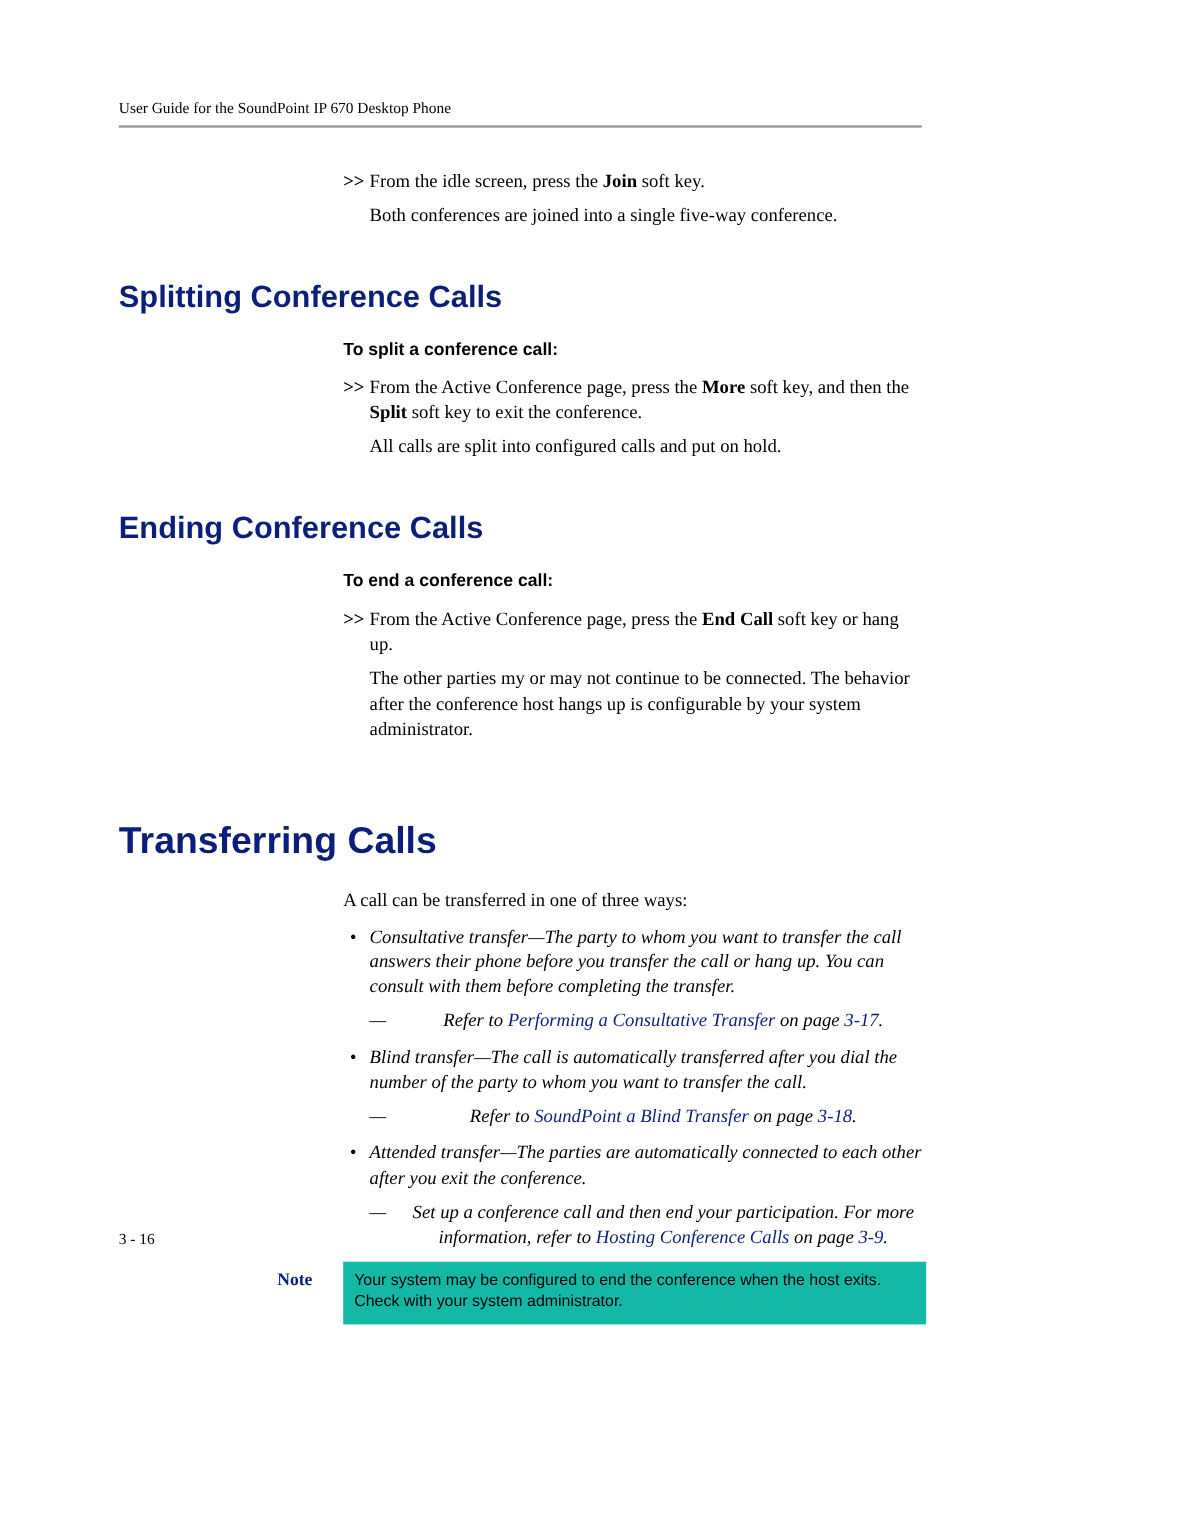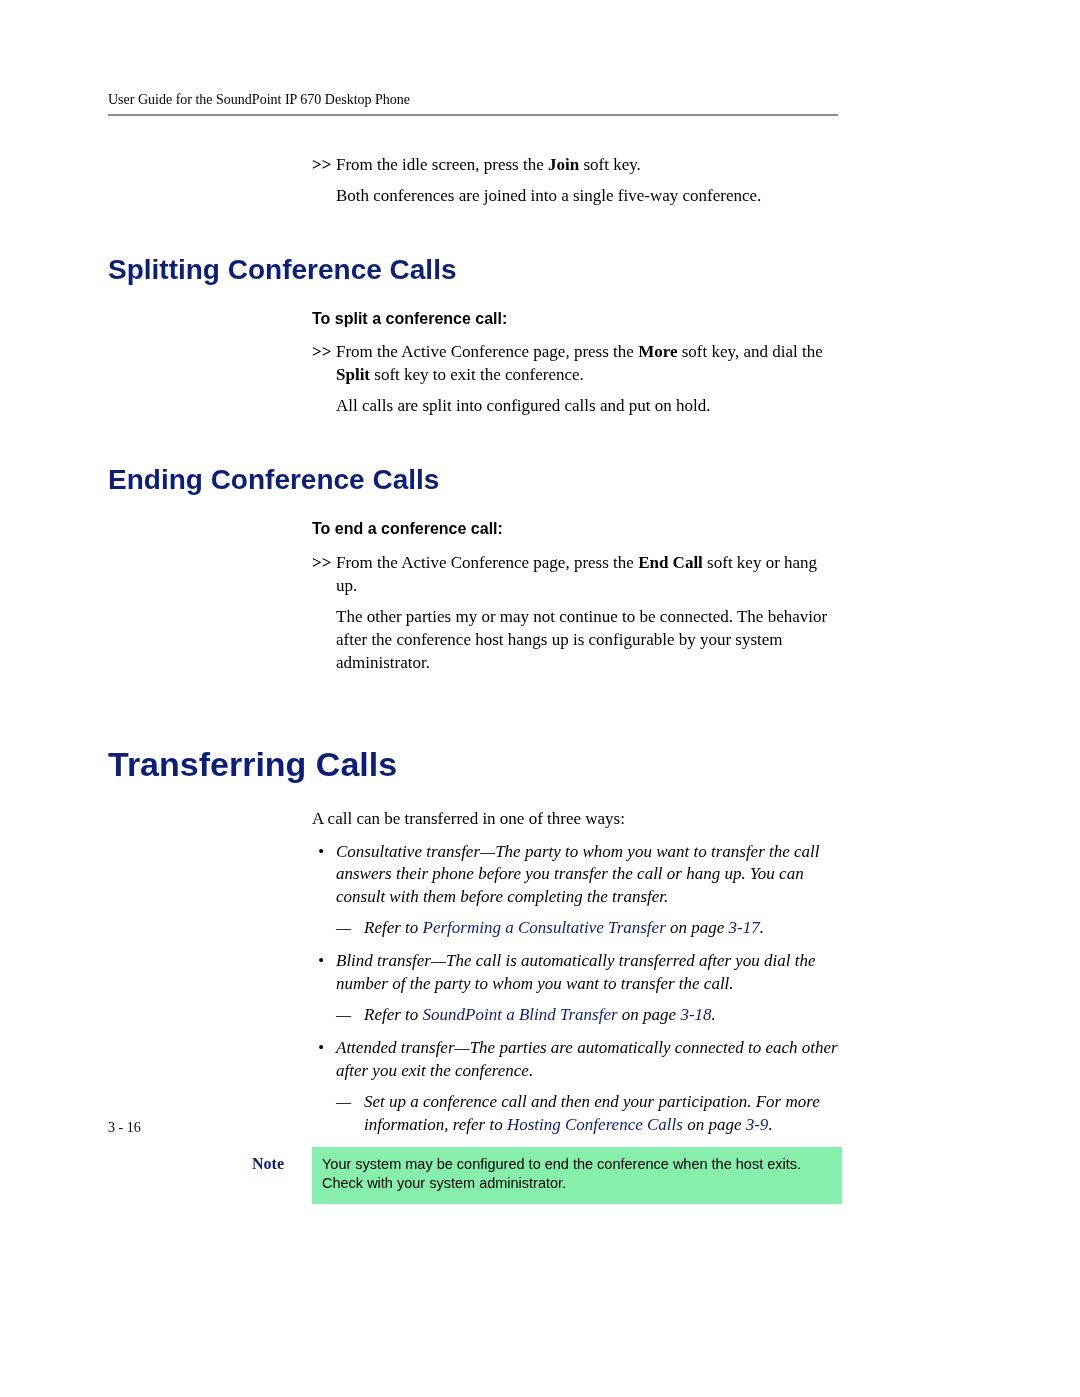--- a/index.html
+++ b/index.html
@@ -87,20 +87,21 @@
   ul.bullets > li::before {
     content: "•";
     position: absolute;
     left: -18px;
     top: 0;
   }
   ul.dashes {
     list-style: none;
     padding-left: 28px;
     margin-top: 8px;
+    text-align: center;
   }
   ul.dashes > li {
     position: relative;
     margin-bottom: 10px;
   }
   ul.dashes > li::before {
     content: "—";
     position: absolute;
     left: -28px;
     top: 0;
@@ -115,21 +116,21 @@
   .note-label {
     font-family: "Book Antiqua", Palatino, Georgia, serif;
     font-weight: bold;
     color: #0b1f7a;
     font-size: 16px;
     width: 60px;
     flex-shrink: 0;
     padding-top: 8px;
   }
   .note-box {
-    background: #86efac;
+    background: #14b8a6;
     font-family: Arial, Helvetica, sans-serif;
     font-size: 14.5px;
     line-height: 1.35;
     padding: 8px 10px 10px 10px;
     flex: 1;
   }
   .page-num {
     position: absolute;
     left: 108px;
     top: 1120px;
@@ -149,21 +150,21 @@
       <span><span>From the idle screen, press the </span><span class="bold">Join</span><span> soft key.</span></span>
     </div>
     <div class="result-para">Both conferences are joined into a single five-way conference.</div>
   </div>
 
   <div class="h2">Splitting Conference Calls</div>
   <div class="body-col">
     <div class="task-title">To split a conference call:</div>
     <div class="step">
       <span class="marker">&gt;&gt;</span>
-      <span><span>From the Active Conference page, press the </span><span class="bold">More</span><span> soft key, and dial the </span><span class="bold">Split</span><span> soft key to exit the conference.</span></span>
+      <span><span>From the Active Conference page, press the </span><span class="bold">More</span><span> soft key, and then the </span><span class="bold">Split</span><span> soft key to exit the conference.</span></span>
     </div>
     <div class="result-para">All calls are split into configured calls and put on hold.</div>
   </div>
 
   <div class="h2">Ending Conference Calls</div>
   <div class="body-col">
     <div class="task-title">To end a conference call:</div>
     <div class="step">
       <span class="marker">&gt;&gt;</span>
       <span><span>From the Active Conference page, press the </span><span class="bold">End Call</span><span> soft key or hang up.</span></span>

